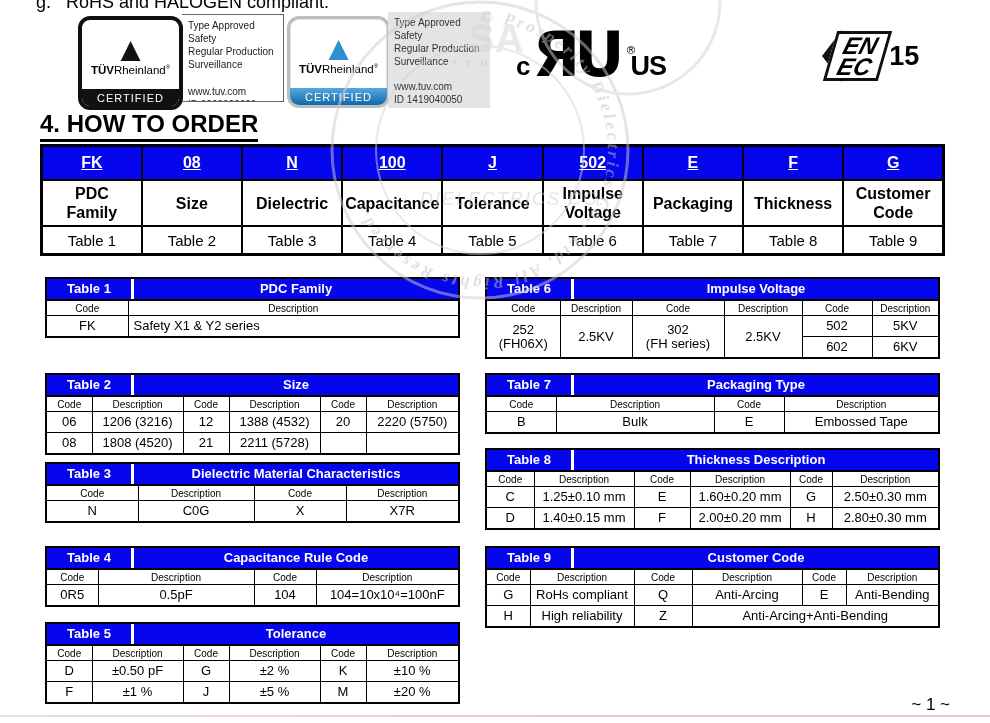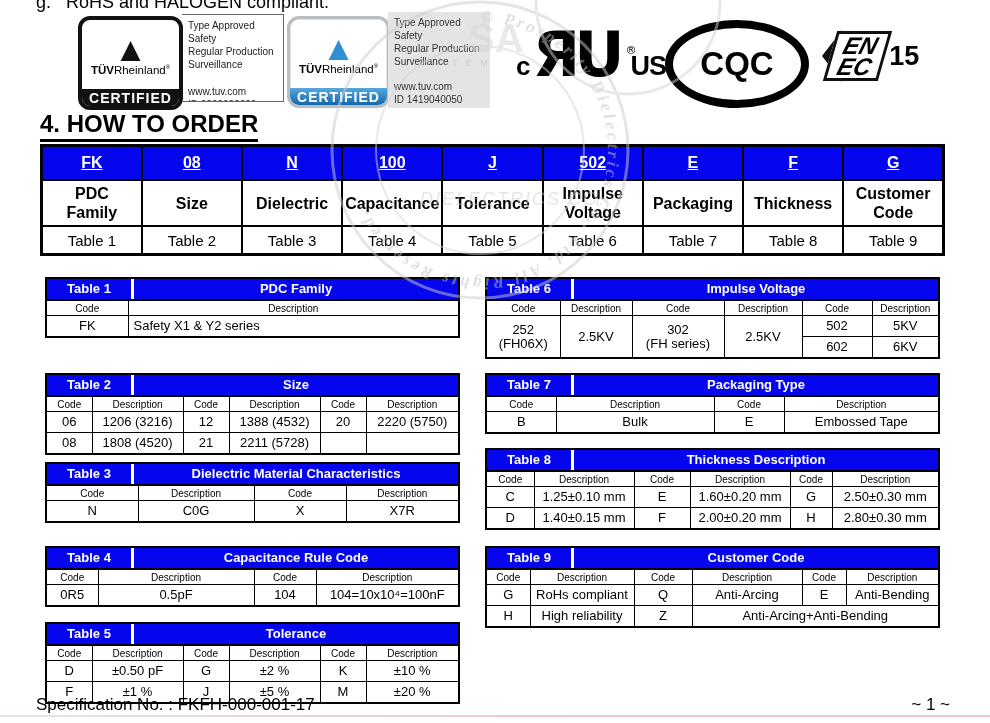--- a/index.html
+++ b/index.html
@@ -17,21 +17,21 @@
        display:flex;flex-direction:column;overflow:hidden;}
   .tuv.mono{border:4px solid #111;}
   .tuv.blue{border:3px solid #b9bec2;box-shadow:0 0 0 1px #dfe3e6 inset;}
   .tuv-body{flex:1;display:flex;flex-direction:column;align-items:center;justify-content:center;}
   .tuv-tri{font-size:34px;line-height:30px;}
   .tuv.mono .tuv-tri{color:#111;}
   .tuv.blue .tuv-tri{color:#2e8fd2;}
   .tuv-brand{font-size:11.5px;letter-spacing:0;}
   .tuv-brand b{font-weight:bold;}
   .tuv-brand sup{font-size:6px;}
-  .tuv-cert{height:17px;font-size:14px;font-weight:bold;letter-spacing:1px;color:#fff;
+  .tuv-cert{height:17px;font-size:11px;font-weight:normal;letter-spacing:1px;color:#fff;
             display:flex;align-items:center;justify-content:center;}
   .tuv.mono .tuv-cert{background:#111;}
   .tuv.blue .tuv-cert{background:linear-gradient(#55a8e0,#1268a8);}
 
   .tuv-text{position:absolute;z-index:1;font-size:10px;line-height:13px;color:#222;
             width:102px;height:88px;overflow:hidden;padding:4px 0 0 6px;box-sizing:border-box;}
   .tuv-text.boxed{border:1px solid #666;border-left:none;}
   .tuv-text.gray{background:#e4e4e4;color:#333;}
   .tt-bottom{margin-top:14px;}
   .tuv-text.gray .tt-bottom{margin-top:12px;}
@@ -150,23 +150,20 @@
       <div>ID 1419040050</div>
     </div>
   </div>
 
   <div class="ul-mark" style="left:516px;top:28px;">
     <span class="ul-c">c</span>
     <span class="ul-core"><span>ЯU</span><span class="ul-reg">®</span></span>
     <span class="ul-us">US</span>
   </div>
 
-  <div class="cqc-oval" style="left:665px;top:20px;">
-    <span>CQC</span>
-  </div>
 
   <div class="enec" style="left:822px;top:30px;">
     <div class="enec-arrow"></div>
     <div class="enec-body">
       <div>EN</div>
       <div>EC</div>
     </div>
     <span class="enec-year">15</span>
   </div>
 
@@ -500,17 +497,16 @@
     </tr>
     <tr>
       <td>H</td>
       <td>High reliability</td>
       <td>Z</td>
       <td colspan="3">Anti-Arcing+Anti-Bending</td>
     </tr>
   </tbody>
     </table>
 
-  <div class="footer-left">Specification No. : FKFH-000-001-17</div>
   <div class="footer-right">~ 1 ~</div>
   <div class="bottom-rule"></div>
 
 </div>
 
 </body></html>

